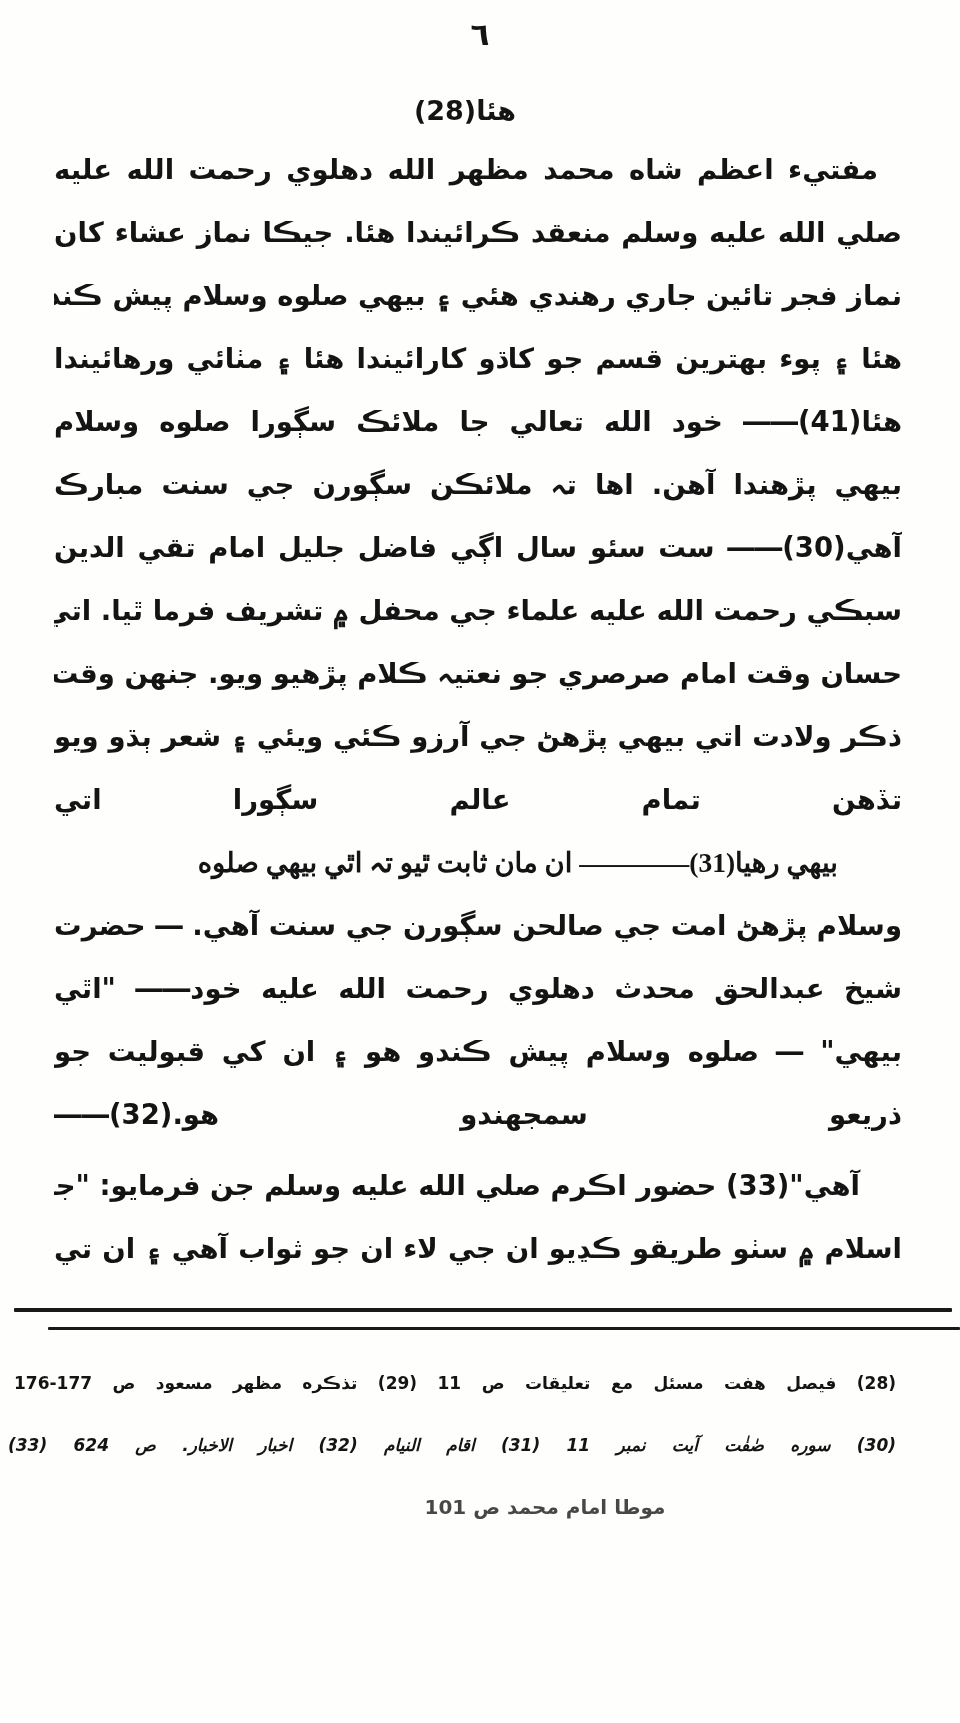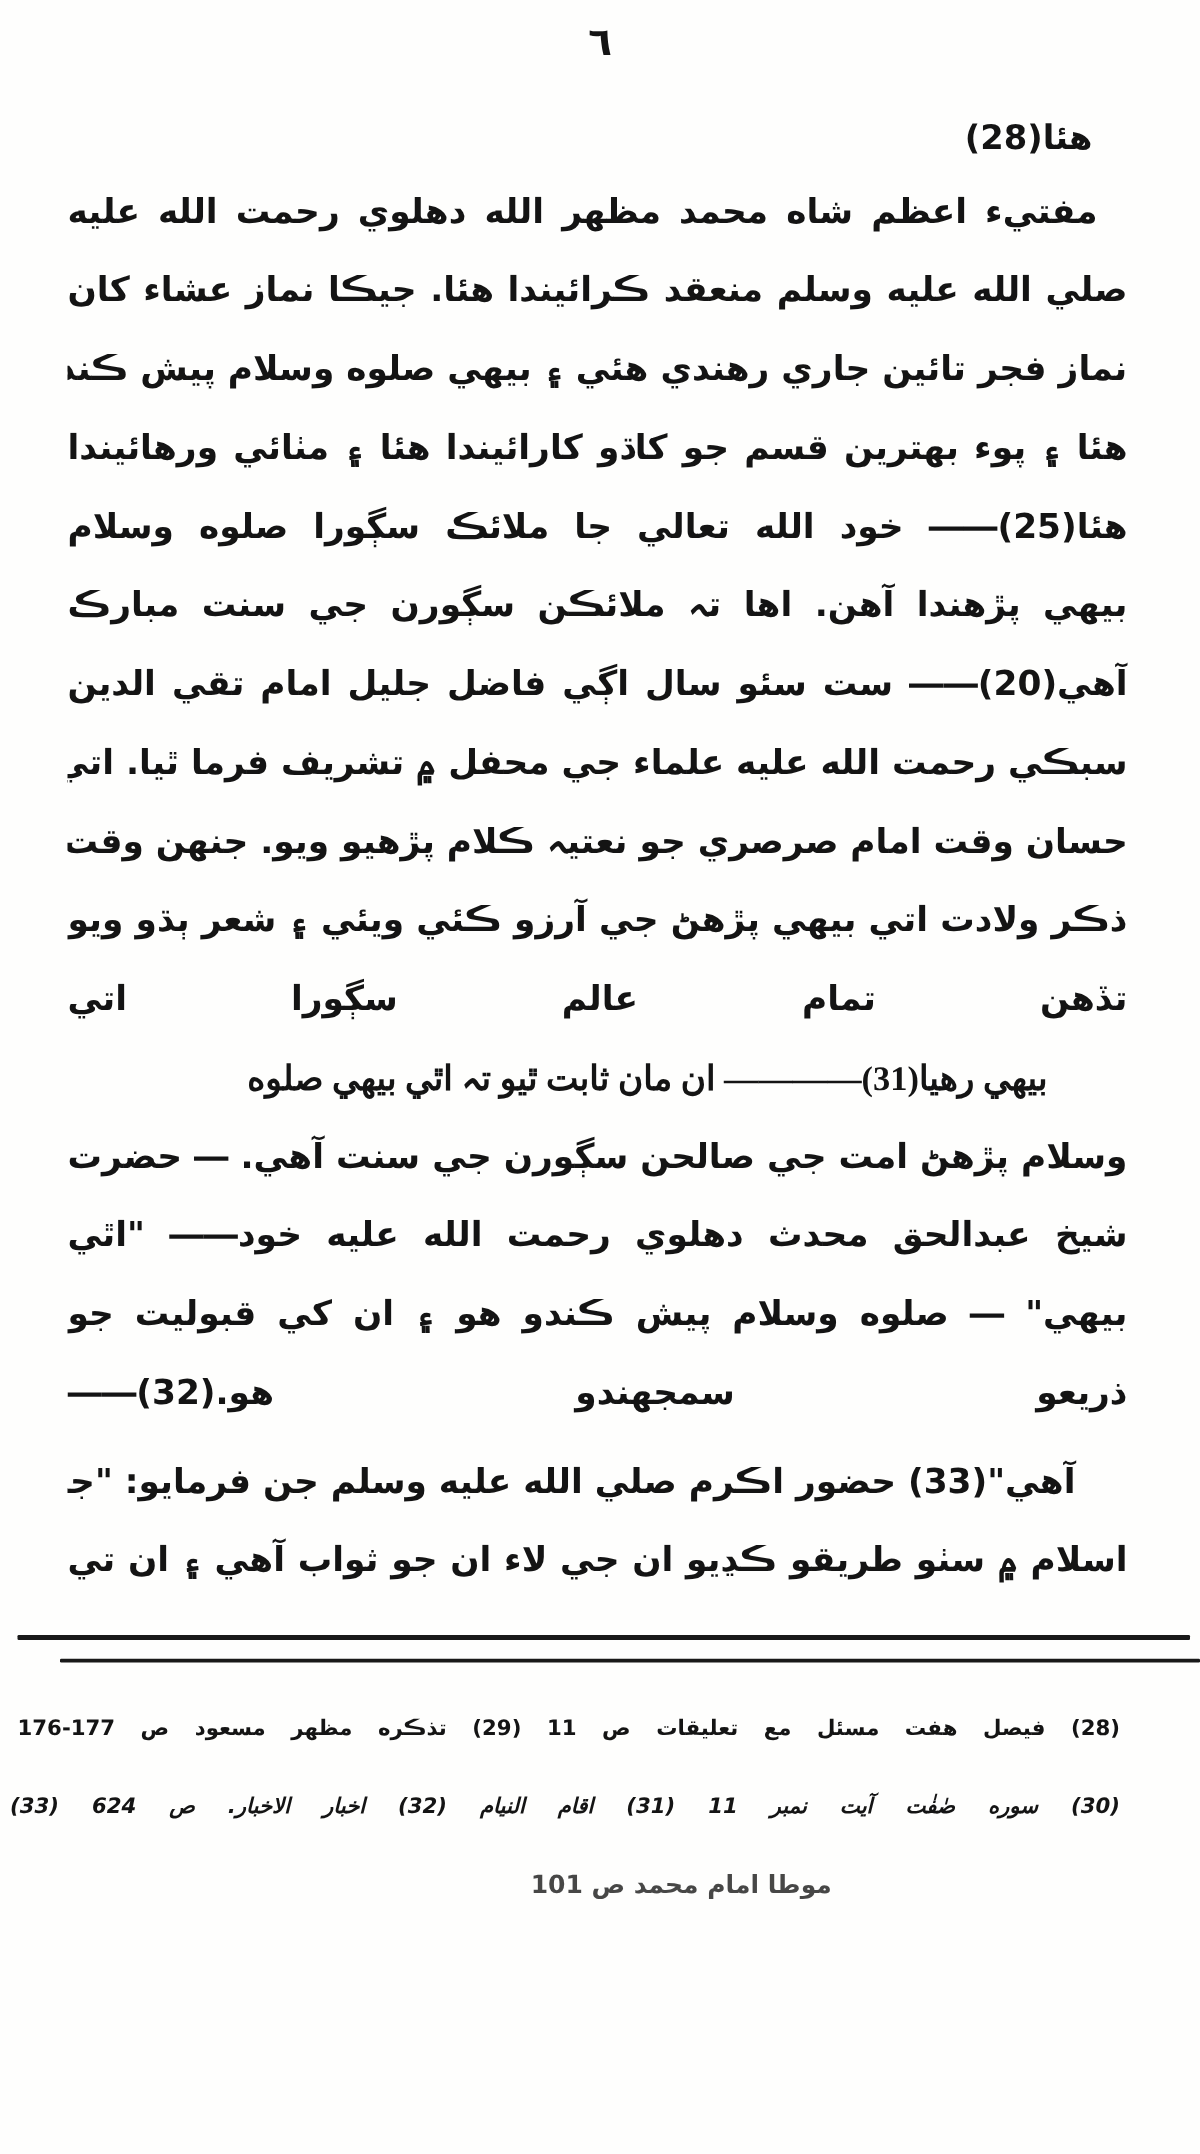--- a/index.html
+++ b/index.html
@@ -24,21 +24,21 @@
     line-height: 44px;
     text-align: center;
     font-size: 31px;
     font-weight: 700;
   }
   .cont-line {
     margin-top: 34px;
     height: 42px;
     line-height: 42px;
     padding: 0 86px 0 56px;
-    text-align: right;
+    text-align: center;
     font-size: 27px;
     font-weight: 700;
   }
   .para {
     padding: 0 58px 0 54px;
   }
   .para .text-line {
     height: 63px;
     line-height: 63px;
     font-size: 27.5px;
@@ -101,23 +101,23 @@
 
   <div class="page-number">٦</div>
 
   <div class="cont-line">هئا(28)</div>
 
   <div class="para para1">
       <div class="text-line" dir="rtl">مفتيء اعظم شاه محمد مظهر الله دهلوي رحمت الله عليه</div>
       <div class="text-line" dir="rtl">صلي الله عليه وسلم منعقد ڪرائيندا هئا. جيڪا نماز عشاء کان</div>
       <div class="text-line" dir="rtl">نماز فجر تائين جاري رهندي هئي ۽ بيهي صلوه وسلام پيش ڪندا</div>
       <div class="text-line" dir="rtl">هئا ۽ پوء بهترين قسم جو کاڌو کارائيندا هئا ۽ مٺائي ورهائيندا</div>
-      <div class="text-line" dir="rtl">هئا(25)―― خود الله تعالي جا ملائڪ سڳورا صلوه وسلام</div>
+      <div class="text-line" dir="rtl">هئا(41)―― خود الله تعالي جا ملائڪ سڳورا صلوه وسلام</div>
       <div class="text-line" dir="rtl">بيهي پڙهندا آهن. اها تہ ملائڪن سڳورن جي سنت مبارڪ</div>
-      <div class="text-line" dir="rtl">آهي(20)―― ست سئو سال اڳي فاضل جليل امام تقي الدين</div>
+      <div class="text-line" dir="rtl">آهي(30)―― ست سئو سال اڳي فاضل جليل امام تقي الدين</div>
       <div class="text-line" dir="rtl">سبڪي رحمت الله عليه علماء جي محفل ۾ تشريف فرما ٿيا. اتي</div>
       <div class="text-line" dir="rtl">حسان وقت امام صرصري جو نعتيہ ڪلام پڙهيو ويو. جنهن وقت</div>
       <div class="text-line" dir="rtl">ذڪر ولادت اتي بيهي پڙهڻ جي آرزو ڪئي ويئي ۽ شعر ٻڌو ويو</div>
       <div class="text-line" dir="rtl">تڏهن تمام عالم سڳورا اتي</div>
       <div class="text-line" dir="rtl">بيهي رهيا(31)―――― ان مان ثابت ٿيو تہ اٿي بيهي صلوه</div>
       <div class="text-line" dir="rtl">وسلام پڙهڻ امت جي صالحن سڳورن جي سنت آهي. ― حضرت</div>
       <div class="text-line" dir="rtl">شيخ عبدالحق محدث دهلوي رحمت الله عليه خود―― "اٿي</div>
       <div class="text-line" dir="rtl">بيهي" ― صلوه وسلام پيش ڪندو هو ۽ ان کي قبوليت جو</div>
       <div class="text-line" dir="rtl">ذريعو سمجهندو هو.(32)――</div>
     </div>

